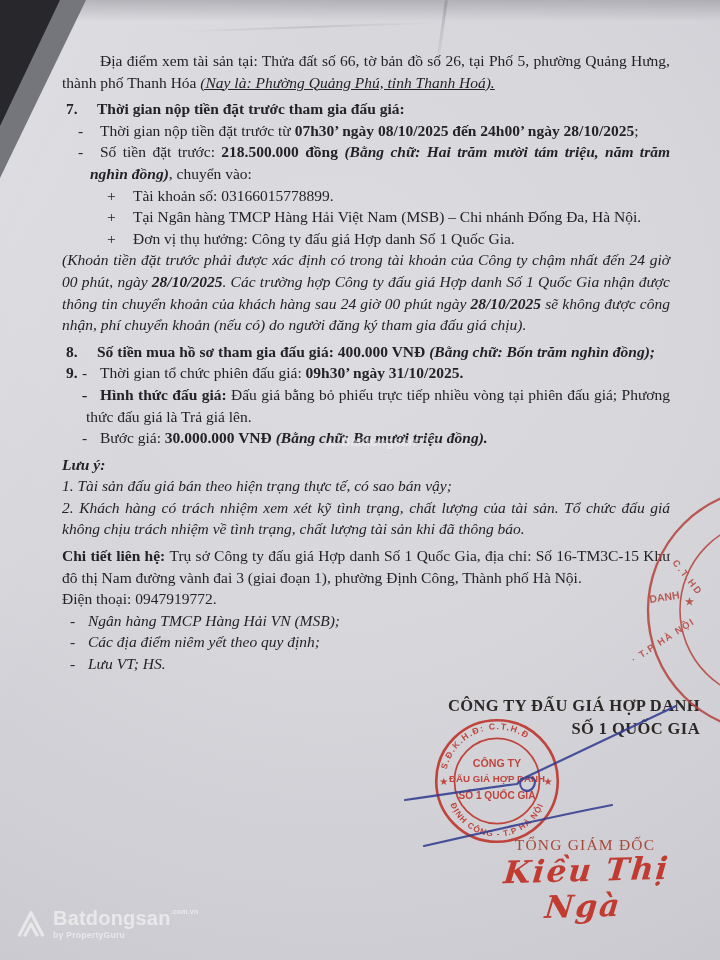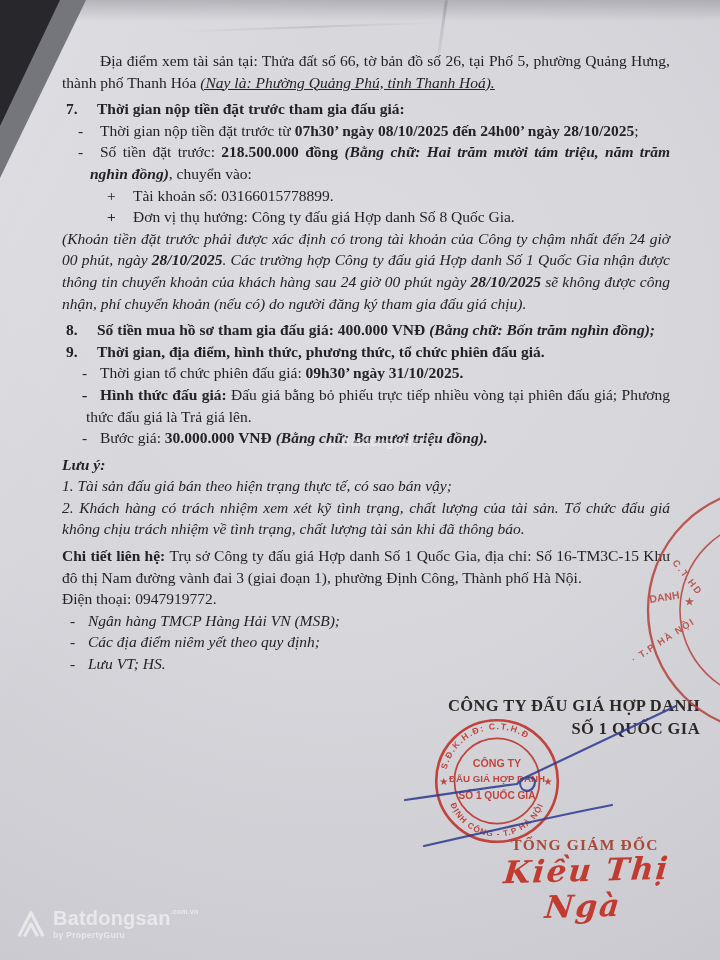--- a/index.html
+++ b/index.html
@@ -36,21 +36,21 @@
   .i{font-style:italic;text-decoration:underline;}
   .bi{font-weight:bold;font-style:italic;}
   .u{text-underline-offset:3px;margin-top:14px;}
   .note{font-style:italic;}
   .recip{padding-left:26px;font-style:italic;}
   .recip .mk{left:8px;}
 
   .sig-block{position:absolute;left:400px;top:694px;width:300px;text-align:right;color:#2c2826;}
   .sig-co{font-weight:bold;font-size:16.5px;line-height:23px;letter-spacing:.4px;}
   .sig-title{position:absolute;left:470px;top:836px;width:230px;text-align:center;
-    color:#a8493a;font-weight:bold;font-size:15.5px;letter-spacing:1.2px;}
+    color:#a8493a;font-weight:normal;font-size:15.5px;letter-spacing:1.2px;}
   .sig-name{position:absolute;left:460px;top:852px;width:250px;text-align:center;
     color:#c23b30;font-size:31px;font-style:italic;font-weight:bold;
     font-family:"DejaVu Serif",serif;letter-spacing:2px;transform:skewX(-7deg) rotate(-1.5deg);}
 
   .stamp-main{position:absolute;left:418px;top:702px;width:158px;height:158px;opacity:.93;}
   .stamp-edge{position:absolute;left:628px;top:495px;width:200px;height:230px;opacity:.85;}
   .pen{position:absolute;left:385px;top:688px;width:310px;height:175px;}
 
   .wm-mid{position:absolute;left:324px;top:434px;display:flex;align-items:center;gap:4px;
     color:#ffffff;opacity:.42;filter:blur(.3px);}
@@ -86,36 +86,36 @@
       </p>
 
       <p class="row dash">
         <span class="mk">-</span><span>Số tiền đặt trước: </span><span class="b">218.500.000 đồng </span><span class="bi">(Bằng chữ: Hai trăm mười tám triệu, năm trăm nghìn đồng)</span><span>, chuyển vào:</span>
       </p>
 
       <p class="row plus">
         <span class="mk-plus">+</span><span>Tài khoản số: 03166015778899.</span>
       </p>
       <p class="row plus">
-        <span class="mk-plus">+</span>
+        <span class="mk-plus">+</span><span>Tại Ngân hàng TMCP Hàng Hải Việt Nam (MSB) – Chi nhánh Đống Đa, Hà Nội.</span>
       </p>
       <p class="row plus">
-        <span class="mk-plus">+</span><span>Đơn vị thụ hưởng: Công ty đấu giá Hợp danh Số 8 Quốc Gia.</span>
+        <span class="mk-plus">+</span><span>Đơn vị thụ hưởng: Công ty đấu giá Hợp danh Số 1 Quốc Gia.</span>
       </p>
 
       <p class="row note">
         <span>(Khoản tiền đặt trước phải được xác định có trong tài khoản của Công ty chậm nhất đến 24 giờ 00 phút, ngày </span><span class="b">28/10/2025</span><span>. Các trường hợp Công ty đấu giá Hợp danh Số 1 Quốc Gia nhận được thông tin chuyển khoản của khách hàng sau 24 giờ 00 phút ngày </span><span class="b">28/10/2025</span><span> sẽ không được công nhận, phí chuyển khoản (nếu có) do người đăng ký tham gia đấu giá chịu).</span>
       </p>
 
       <p class="row num-row sp">
         <span class="mk-num b">8.</span><span class="b">Số tiền mua hồ sơ tham gia đấu giá: 400.000 VNĐ </span><span class="bi">(Bằng chữ: Bốn trăm nghìn đồng);</span>
       </p>
 
       <p class="row num-row">
-        <span class="mk-num b">9.</span><span class="b">Thời gian, địa điểm, hình thức, phương thức, tổ chức phiên đấu giá.</span>
+        <span class="mk-num b">9.</span>
       </p>
 
       <p class="row dash9">
         <span class="mk">-</span><span>Thời gian tổ chức phiên đấu giá: </span><span class="b">09h30’ ngày 31/10/2025.</span>
       </p>
 
       <p class="row dash9">
         <span class="mk">-</span>
       </p>
 

